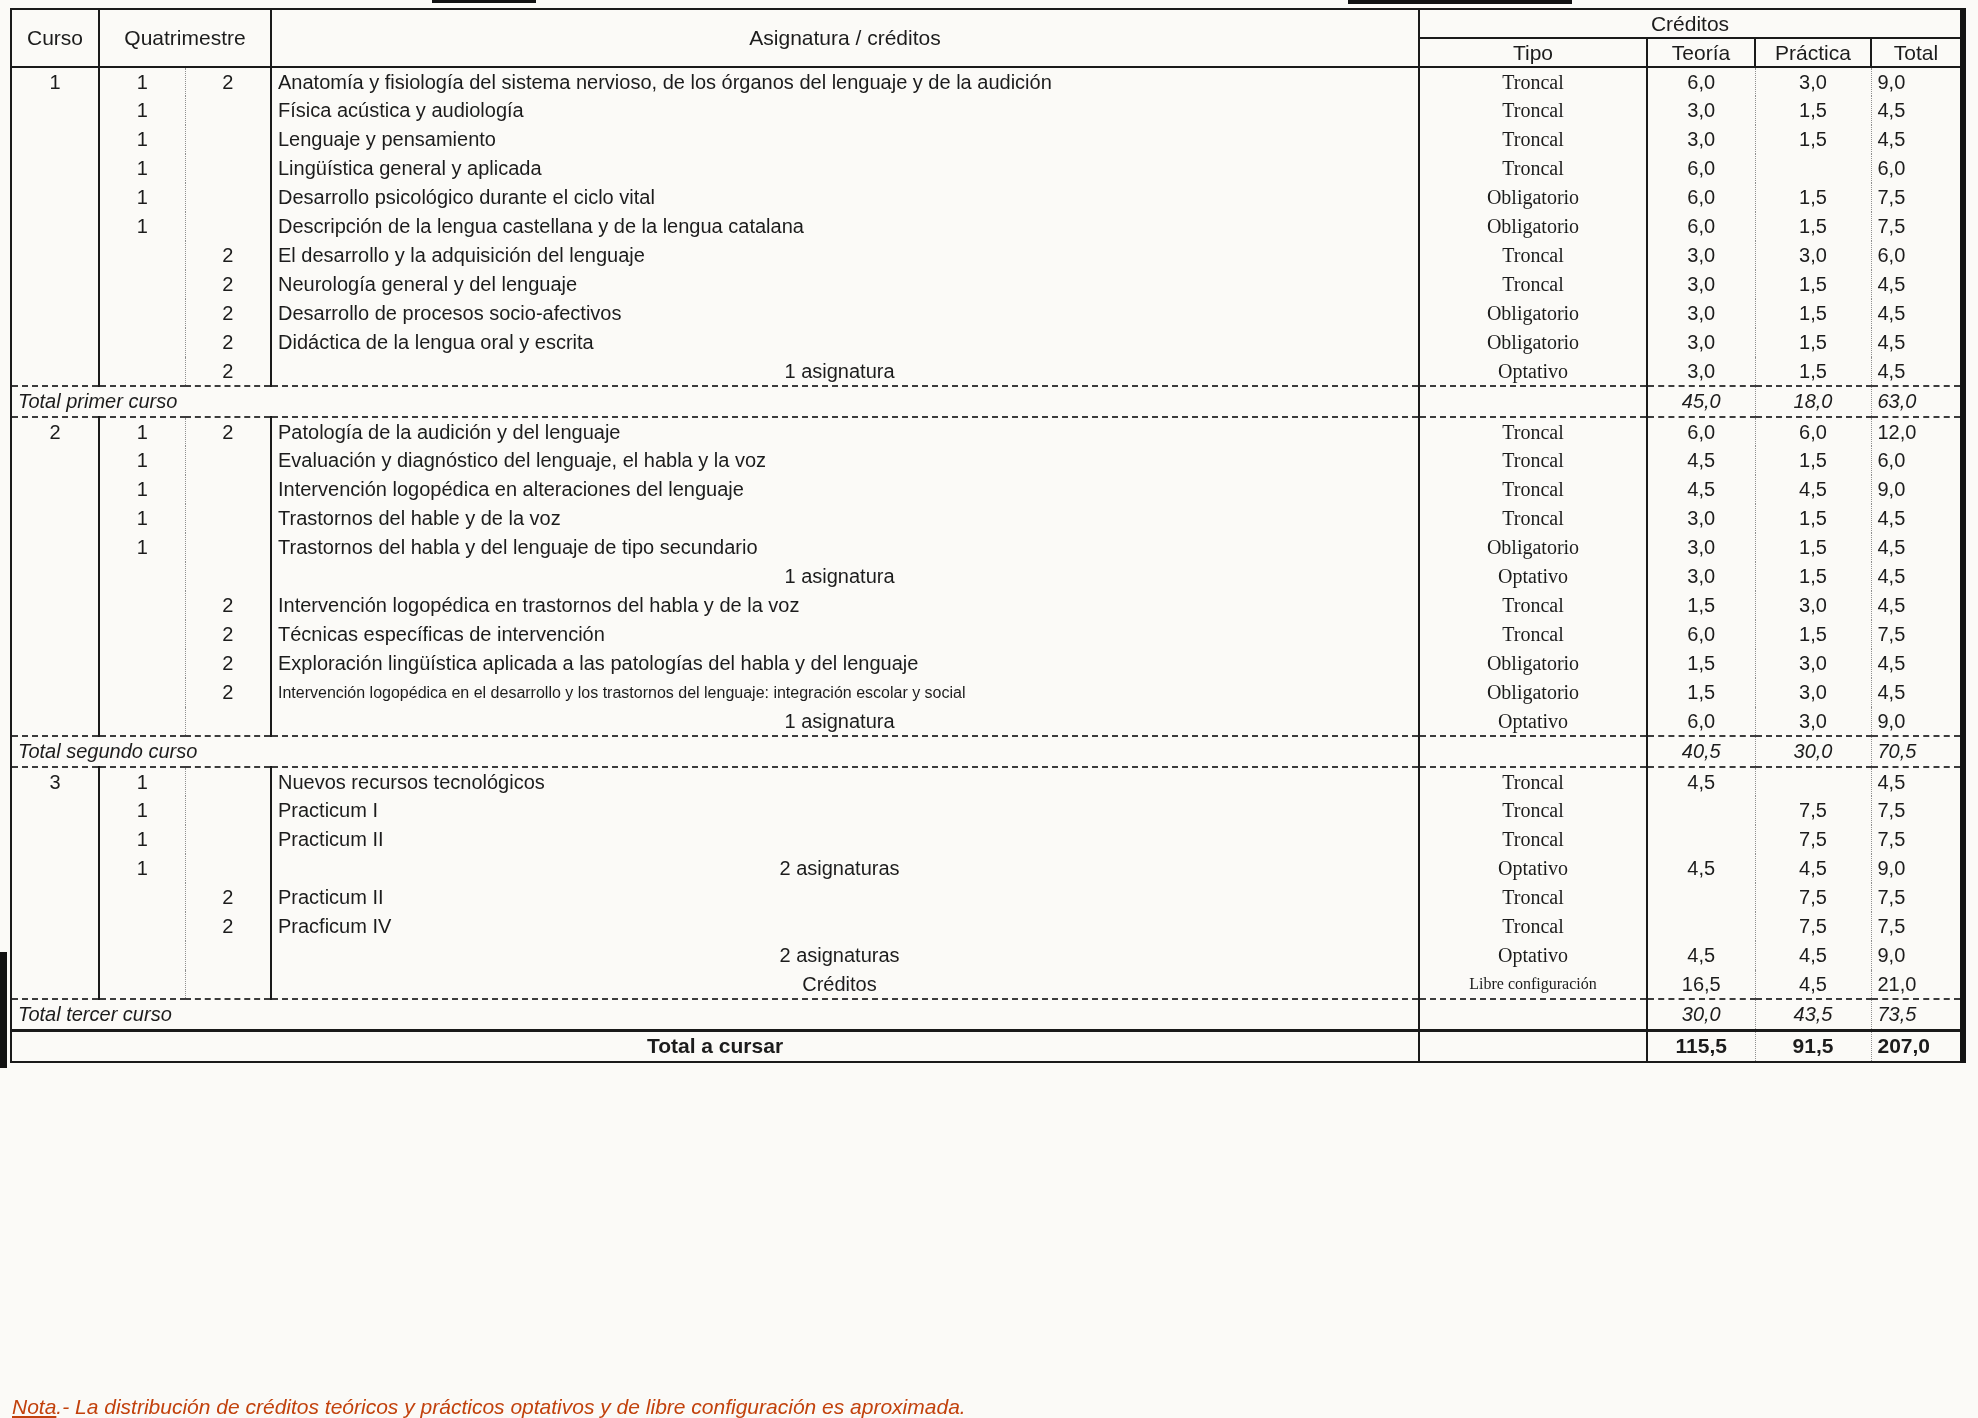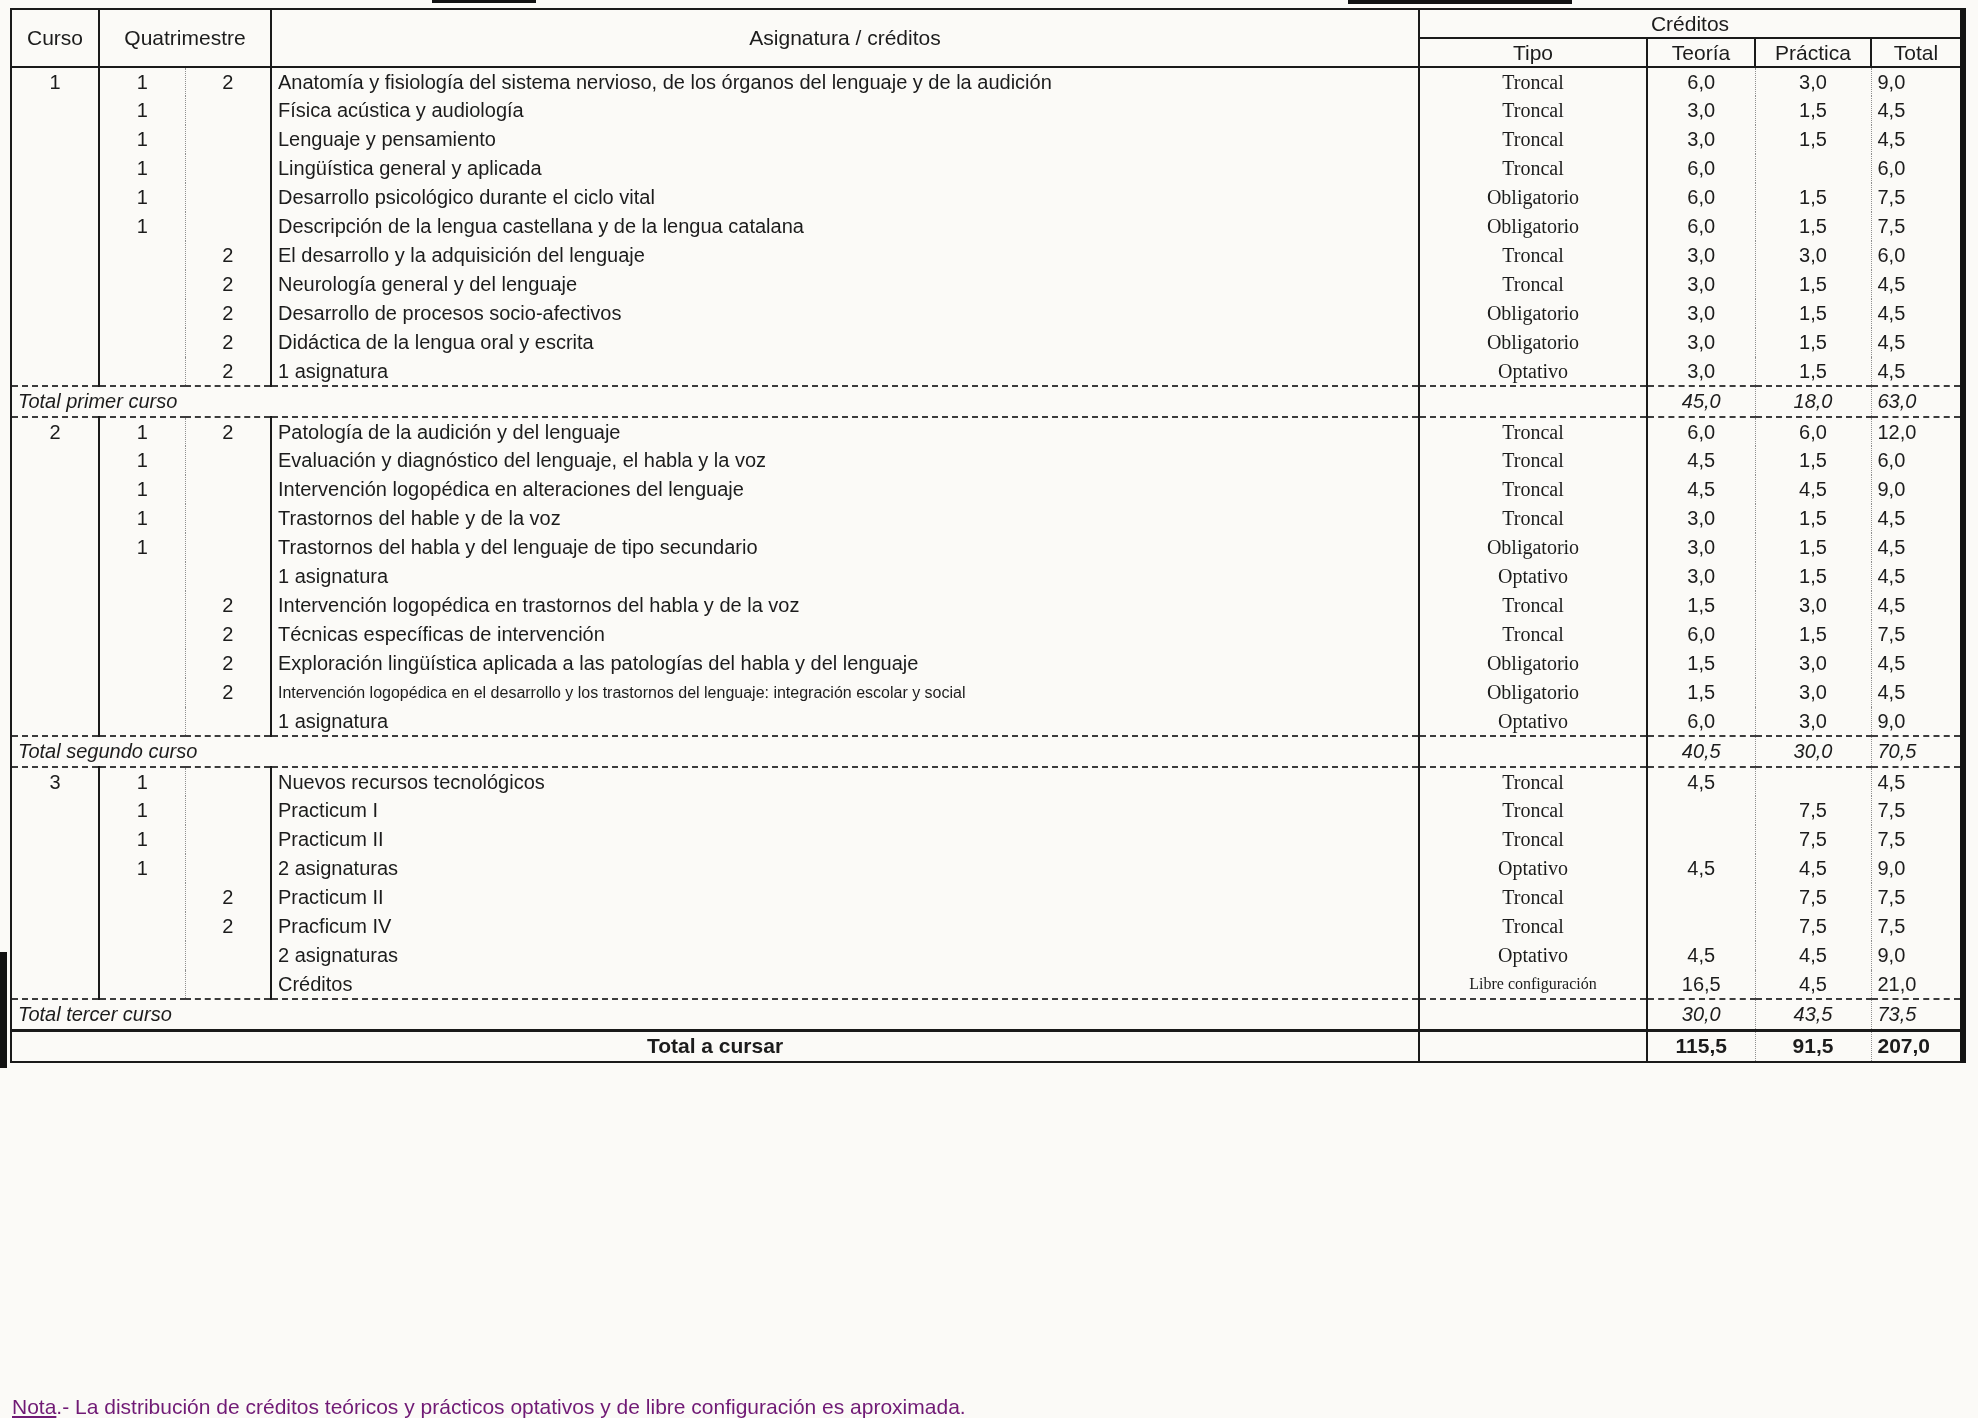--- a/index.html
+++ b/index.html
@@ -38,21 +38,21 @@
     background: #fbfaf7;
   }
   td.col-curso { border-right: 2px solid #1a1a1a; text-align: center; }
   td.col-q1    { border-right: 1px dotted #8f8f8f; text-align: center; }
   td.col-q2    { border-right: 2px solid #1a1a1a; text-align: center; }
   td.col-asig  { border-right: 2px solid #1a1a1a; text-align: left; }
   td.col-tipo  { border-right: 2px solid #1a1a1a; text-align: center; font-family: Liberation Serif, serif; }
   td.col-teoria   { border-right: 1px dotted #8f8f8f; text-align: center; }
   td.col-practica { border-right: 1px dotted #8f8f8f; text-align: center; }
   td.col-total    { text-align: left; }
-  td.right { text-align: left; padding-right: 17px; }
+  td.right { text-align: center; padding-right: 17px; }
   td.small { font-size: 16px; }
   tr.total-row td {
     border-top: 2px dashed #3c3c3c;
     border-bottom: 2px dashed #3c3c3c;
     font-style: italic;
     height: 31px;
   }
   tr.total-row td.total-label { border-right: 2px solid #1a1a1a; }
   tr.grand-row td {
     border-top: 3px solid #1a1a1a;
@@ -61,21 +61,22 @@
     font-style: normal;
     height: 32px;
     font-size: 21px;
   }
   tr.grand-row td.total-label { text-align: center; border-right: 2px solid #1a1a1a; }
   .note {
     position: absolute;
     left: 12px;
     top: 1374px;
     font-size: 21px;
-    color: #701a75;
+    color: #c2410c;
+    font-style: italic;
   }
   .note-label { text-decoration: underline; }
   .artifact { position: absolute; background: #121212; }
   .artifact.left-bar { left: 0; top: 952px; width: 7px; height: 116px; }
   .artifact.tick-a  { left: 432px;  top: 0; width: 104px; height: 3px; }
   .artifact.tick-b  { left: 1348px; top: 0; width: 224px; height: 4px; }
 </style>
 </head>
 <body>
 

